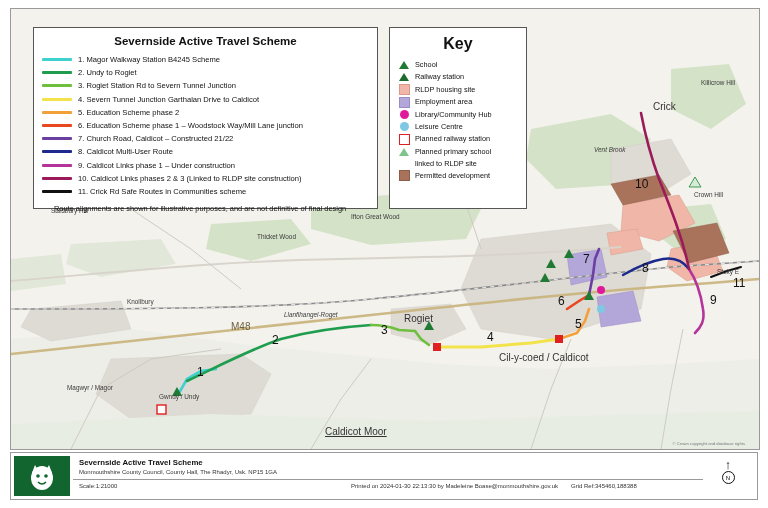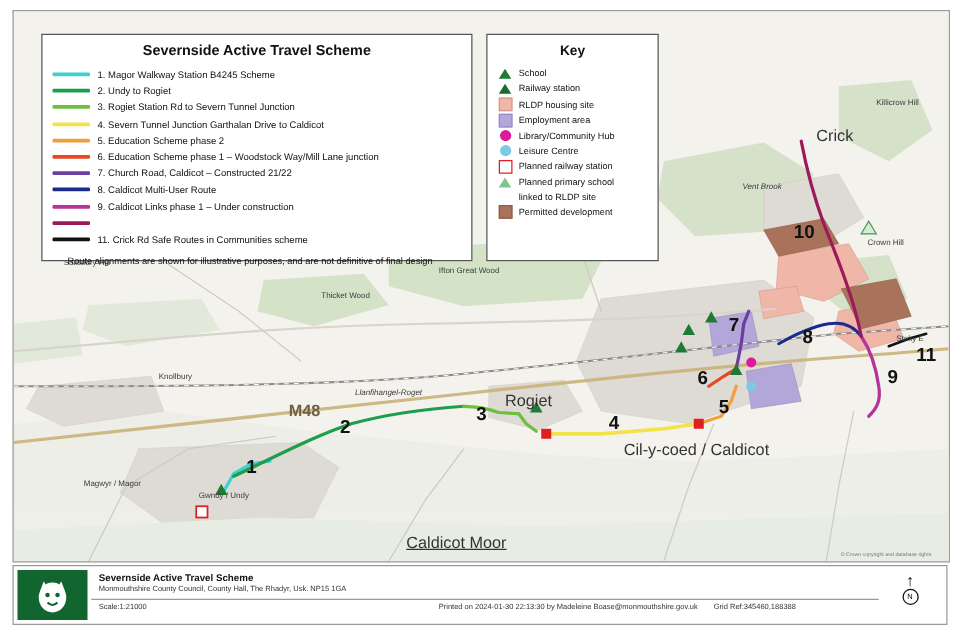--- a/index.html
+++ b/index.html
@@ -14,40 +14,40 @@
   .legend{position:absolute;left:22px;top:18px;width:345px;height:182px;background:#ffffff;border:1px solid #555;padding:0;box-sizing:border-box;}
   .legend h1{font-size:11.5px;margin:7px 0 6px 0;text-align:center;font-weight:bold;color:#111;}
   .legend-rows{padding:0 6px 0 8px;}
   .legend-row{display:flex;align-items:center;height:13.2px;}
   .legend-swatch{width:30px;height:3px;margin-right:6px;flex:0 0 30px;border-radius:1px;}
   .legend-label{font-size:7.6px;color:#111;white-space:nowrap;}
   .legend-note{font-size:7.4px;color:#111;padding:6px 8px 0 20px;}
 
   
   .keybox{position:absolute;left:378px;top:18px;width:138px;height:182px;background:#ffffff;border:1px solid #555;box-sizing:border-box;}
-  .keybox h2{font-size:11px;margin:7px 0 7px 0;text-align:center;font-weight:bold;color:#111;}
+  .keybox h2{font-size:16px;margin:7px 0 7px 0;text-align:center;font-weight:bold;color:#111;}
   .key-rows{padding:0 5px 0 7px;}
   .key-row{display:flex;align-items:flex-start;margin-bottom:2.4px;}
   .key-ico{width:14px;flex:0 0 14px;height:10px;margin-right:4px;display:flex;align-items:center;justify-content:center;}
   .key-label{font-size:7.3px;color:#111;line-height:9.5px;}
   .key-sub{font-size:7.3px;color:#111;line-height:9.5px;padding-left:18px;}
 
   
   .tri{width:0;height:0;border-left:5px solid transparent;border-right:5px solid transparent;}
   .tri-school{border-bottom:8px solid #1f7a34;}
   .tri-rail{border-bottom:8px solid #1d6b2c;}
   .tri-open{width:0;height:0;border-left:5px solid transparent;border-right:5px solid transparent;border-bottom:8px solid #7fc48a;}
   .sq{width:9px;height:9px;}
   .circ{width:9px;height:9px;border-radius:50%;}
 
   
   .mlabel{position:absolute;font-size:6.4px;color:#3a3a3a;white-space:nowrap;}
   .mlabel.it{font-style:italic;}
-  .mlabel.big{font-size:13px;color:#333;}
-  .num{position:absolute;font-size:15px;font-weight:bold;color:#111;}
+  .mlabel.big{font-size:10px;color:#333;}
+  .num{position:absolute;font-size:12px;font-weight:normal;color:#111;}
 
   
   .footer{position:absolute;left:10px;top:452px;width:748px;height:48px;border:1px solid #9a9a9a;box-sizing:border-box;background:#fff;}
   .foot-logo{position:absolute;left:3px;top:3px;width:56px;height:40px;background:#13652f;display:flex;align-items:center;justify-content:center;}
   .foot-title{position:absolute;left:68px;top:5px;font-size:7.8px;font-weight:bold;color:#111;}
   .foot-sub{position:absolute;left:68px;top:16px;font-size:6px;color:#333;}
   .foot-div{position:absolute;left:62px;top:26px;width:630px;height:1px;background:#9a9a9a;}
   .foot-scale{position:absolute;left:68px;top:30px;font-size:6px;color:#333;}
   .foot-print{position:absolute;left:340px;top:30px;font-size:6px;color:#333;}
   .foot-grid{position:absolute;left:560px;top:30px;font-size:6px;color:#333;}
@@ -165,21 +165,21 @@
     <div class="mlabel" style="left:690px;top:70px;">Killicrow Hill</div>
     <div class="mlabel big" style="left:642px;top:92px;">Crick</div>
     <div class="mlabel" style="left:683px;top:182px;">Crown Hill</div>
     <div class="mlabel" style="left:706px;top:259px;">Stoky E</div>
     <div class="mlabel" style="left:340px;top:204px;">Ifton Great Wood</div>
     <div class="mlabel" style="left:40px;top:198px;">Salisbury Hill</div>
     <div class="mlabel" style="left:246px;top:224px;">Thicket Wood</div>
     <div class="mlabel" style="left:116px;top:289px;">Knollbury</div>
     <div class="mlabel it" style="left:273px;top:302px;">Llanfihangel-Roget</div>
     <div class="mlabel big" style="left:393px;top:304px;">Rogiet</div>
-    <div class="mlabel big" style="left:220px;top:312px;color:#6f6140;font-weight:bold;">M48</div>
+    <div class="mlabel big" style="left:220px;top:312px;color:#6f6140;">M48</div>
     <div class="mlabel big" style="left:488px;top:343px;">Cil-y-coed / Caldicot</div>
     <div class="mlabel" style="left:56px;top:375px;">Magwyr / Magor</div>
     <div class="mlabel" style="left:148px;top:384px;">Gwndy / Undy</div>
     <div class="mlabel big" style="left:314px;top:417px;text-decoration:underline;">Caldicot Moor</div>
     <div class="mlabel big" style="left:103px;top:439px;">Whitewall Common</div>
     <div class="mlabel it" style="left:583px;top:137px;">Vent Brook</div>
 
     <div class="num" style="left:186px;top:356px;">1</div>
     <div class="num" style="left:261px;top:324px;">2</div>
     <div class="num" style="left:370px;top:314px;">3</div>
@@ -228,20 +228,21 @@
         <div class="legend-row">
             <span class="legend-swatch" style="background:#1b2a8c"></span>
             <span class="legend-label">8. Caldicot Multi-User Route</span>
           </div>
         <div class="legend-row">
             <span class="legend-swatch" style="background:#b5349b"></span>
             <span class="legend-label">9. Caldicot Links phase 1 – Under construction</span>
           </div>
         <div class="legend-row">
             <span class="legend-swatch" style="background:#9b1b5a"></span>
+            <span class="legend-label">10. Caldicot Links phases 2 &amp; 3 (Linked to RLDP site construction)</span>
           </div>
         <div class="legend-row">
             <span class="legend-swatch" style="background:#111111"></span>
             <span class="legend-label">11. Crick Rd Safe Routes in Communities scheme</span>
           </div>
       </div>
       <div class="legend-note">Route alignments are shown for illustrative purposes, and are not definitive of final design</div>
     </div>
 
     <div class="keybox">

